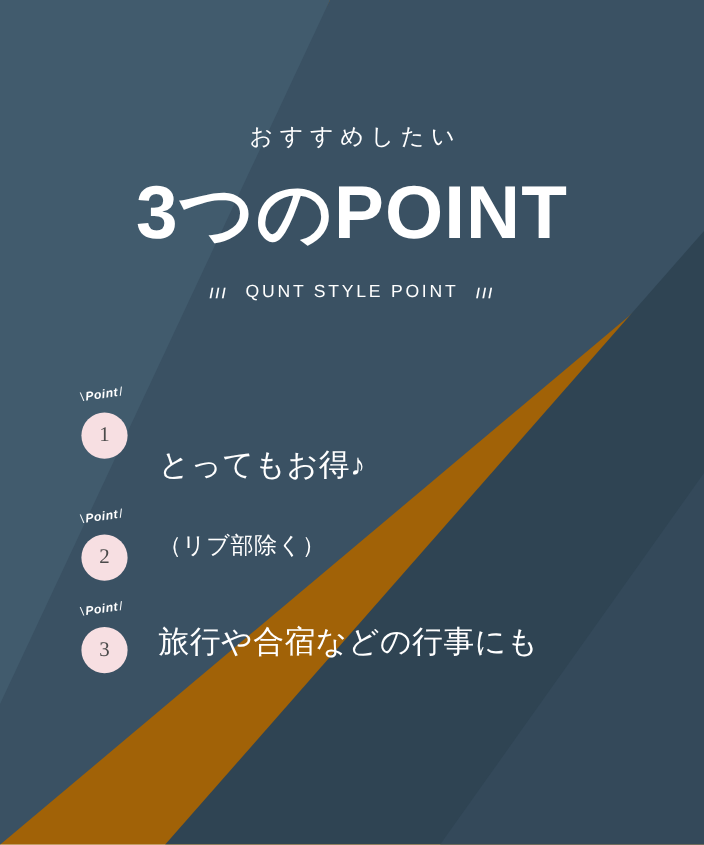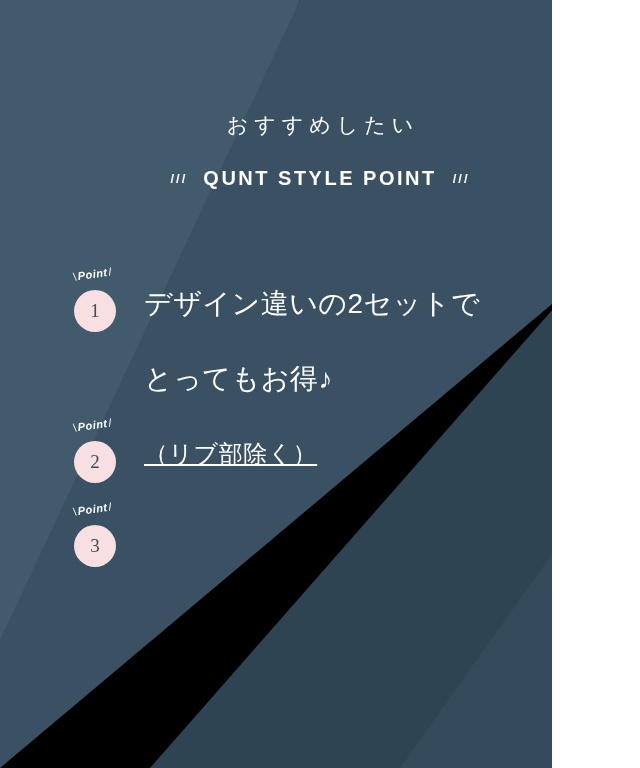--- a/index.html
+++ b/index.html
@@ -2,24 +2,24 @@
 <html lang="ja"><head>
 <meta charset="utf-8">
 <style>
   html, body {
     margin: 0;
     padding: 0;
     background: #ffffff;
   }
   #page {
     position: relative;
-    width: 552px;
+    width: 640px;
     height: 768px;
     overflow: hidden;
-    background: #000000;
+    background: #a16207;
     font-family: "Liberation Sans", sans-serif;
   }
 
   
   .facet {
     position: absolute;
     top: 0;
     left: 0;
     width: 640px;
     height: 768px;
@@ -79,22 +79,22 @@
     gap: 16px;
   }
   .slashes {
     color: #ffffff;
     font-size: 13px;
     font-weight: 700;
     letter-spacing: 2px;
   }
   .subline {
     color: #ffffff;
-    font-size: 20px;
-    font-weight: 700;
+    font-size: 16px;
+    font-weight: 400;
     letter-spacing: 2.5px;
   }
 
   
   .points {
     margin-top: 92px;
     padding-left: 74px;
   }
   .point-row {
     display: flex;
@@ -145,58 +145,57 @@
     letter-spacing: 0.5px;
     padding-left: 14px;
     padding-top: 2px;
   }
   .point-text .line2 {
     display: block;
     margin-top: 34px;
   }
   .point-text .small {
     display: block;
-    font-size: 24px;
+    font-size: 21px;
     letter-spacing: 0.5px;
     margin-top: 2px;
-    text-decoration: underline;
   }
 </style>
 </head>
 <body>
 
 <div id="page">
 
   <div class="facet facet-a"></div>
   <div class="facet facet-b"></div>
   <div class="facet facet-c"></div>
   <div class="facet facet-d"></div>
 
   <div class="content">
 
     <div class="header">
       <div class="kicker">おすすめしたい</div>
+      <div class="headline">3つのPOINT</div>
       <div class="subline-row">
         <span class="slashes">///</span>
         <span class="subline">QUNT STYLE POINT</span>
         <span class="slashes">///</span>
       </div>
     </div>
 
     <div class="points">
 
       <div class="point-row">
         <div class="badge-wrap">
           <div class="badge-label">
             <span class="bar">\</span><span>Point</span><span class="bar">/</span>
           </div>
           <div class="badge">1</div>
         </div>
         <div class="point-text">
-          <span>デザイン違いの2セットで</span>
           <span class="line2">とってもお得♪</span>
         </div>
       </div>
 
       <div class="point-row">
         <div class="badge-wrap">
           <div class="badge-label">
             <span class="bar">\</span><span>Point</span><span class="bar">/</span>
           </div>
           <div class="badge">2</div>
@@ -207,18 +206,19 @@
       </div>
 
       <div class="point-row">
         <div class="badge-wrap">
           <div class="badge-label">
             <span class="bar">\</span><span>Point</span><span class="bar">/</span>
           </div>
           <div class="badge">3</div>
         </div>
         <div class="point-text">
+          <span>旅行や合宿などの行事にも</span>
         </div>
       </div>
 
     </div>
   </div>
 </div>
 
 </body></html>

